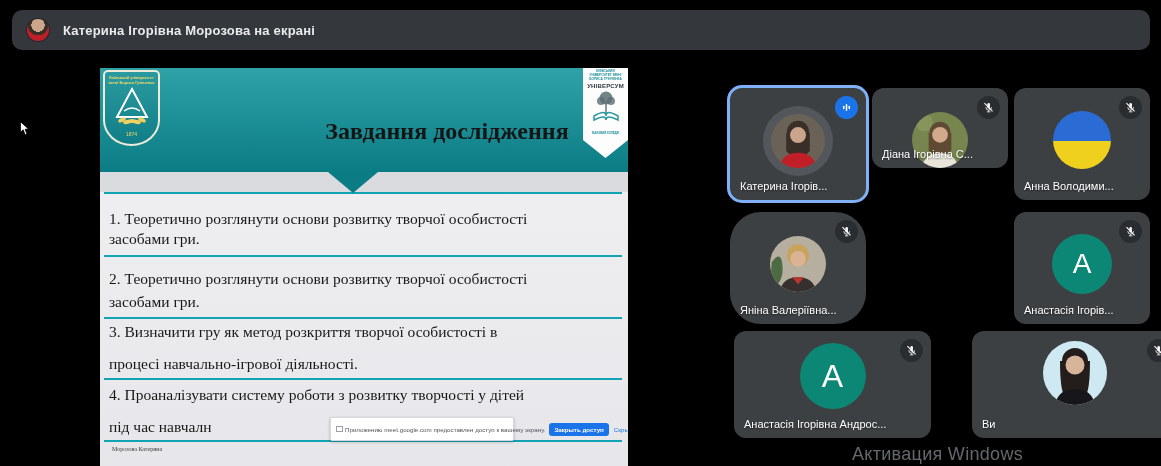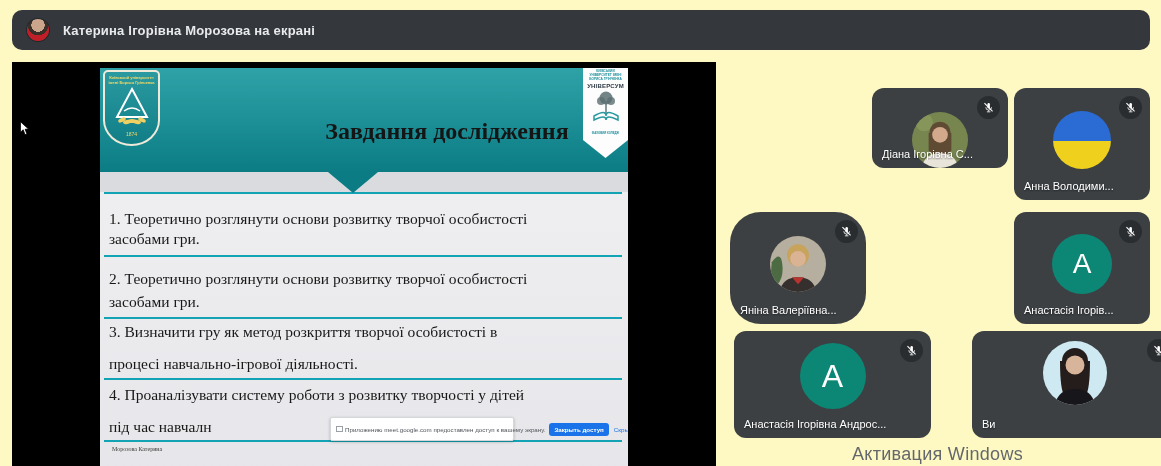--- a/index.html
+++ b/index.html
@@ -1,16 +1,16 @@
 <!DOCTYPE html>
 <html style="--accent-blue: #1a73e8; --active-border: #7fb0f8; --teal-header-top: #2fa2a8; --teal-header-bottom: #0b7c84; --underline-teal: #12a3b4; --initial-avatar-teal: #0d8775; --flag-blue: #2a6bd4; --flag-yellow: #efd11d;"><head>
 <meta charset="utf-8">
 <style>
   html,body{margin:0;padding:0;background:#101214;}
-  .stage{position:relative;width:1161px;height:466px;background:#fef9c3;overflow:hidden;
+  .stage{position:relative;width:1161px;height:466px;background:#000000;overflow:hidden;
          font-family:"Liberation Sans",sans-serif;-webkit-font-smoothing:antialiased;}
 
   
   .top-banner{position:absolute;left:12px;top:10px;width:1138px;height:40px;background:#34373b;
               border-radius:10px;display:flex;align-items:center;}
   .banner-avatar{width:22px;height:22px;border-radius:50%;margin-left:15px;flex:0 0 auto;
                  background:radial-gradient(circle at 50% 28%,#caa58c 0 34%,#3a2e28 35% 52%,#c01f28 53% 100%);
                  box-shadow:0 0 0 1px #23262a;}
   .banner-text{color:#e8eaed;font-size:13px;font-weight:700;margin-left:14px;letter-spacing:.2px;}
 
@@ -152,20 +152,41 @@
 
       <div class="notice">
         <span class="notice-icon"></span>
         <span class="notice-text">Приложению meet.google.com предоставлен доступ к вашему экрану.</span>
         <button class="notice-btn">Закрыть доступ</button>
         <a class="notice-hide" href="#">Скрыть</a>
       </div>
     </div>
   </div>
 
+  <div class="tile active" style="left:730px;top:88px;width:136px;height:112px;">
+    <div class="badge speak">
+      <svg width="13" height="13" viewBox="0 0 22 22" fill="#fff">
+        <rect x="5" y="8" width="2.6" height="6" rx="1.3"></rect>
+        <rect x="9.7" y="5" width="2.6" height="12" rx="1.3"></rect>
+        <rect x="14.4" y="8" width="2.6" height="6" rx="1.3"></rect>
+      </svg>
+    </div>
+    <div class="halo">
+      <div class="avatar in-halo" style="width:54px;height:54px;">
+        <svg viewBox="0 0 64 64">
+            <rect width="64" height="64" fill="#6b6257"></rect>
+          <path d="M18 22 v22 q7 7 14 7 q7 0 14 -7 v-22 z" fill="#3a2e28"></path>
+          <circle cx="32" cy="21" r="13" fill="#3a2e28"></circle>
+          <circle cx="32" cy="25" r="9.5" fill="#caa58c"></circle>
+          <path d="M10 64 q3 -18 22 -18 q19 0 22 18 z" fill="#c01f28"></path>
+        </svg>
+      </div>
+    </div>
+    <div class="tile-name">Катерина Ігорів...</div>
+  </div>
 
   <div class="tile" style="left:872px;top:88px;width:136px;height:80px;">
     <div class="badge mic">
       <svg width="13" height="13" viewBox="0 0 24 24">
         <rect x="10" y="3.5" width="4.6" height="10.5" rx="2.3" fill="#fff"></rect>
         <path d="M7 11.5 a5.3 5.3 0 0 0 10.6 0" stroke="#fff" stroke-width="1.5" fill="none"></path>
         <line x1="12.3" y1="17" x2="12.3" y2="19.5" stroke="#fff" stroke-width="1.5"></line>
         <line x1="9" y1="20" x2="15.6" y2="20" stroke="#fff" stroke-width="1.5"></line>
         <line x1="4.5" y1="4" x2="19.5" y2="19" stroke="#fff" stroke-width="2"></line>
       </svg>

